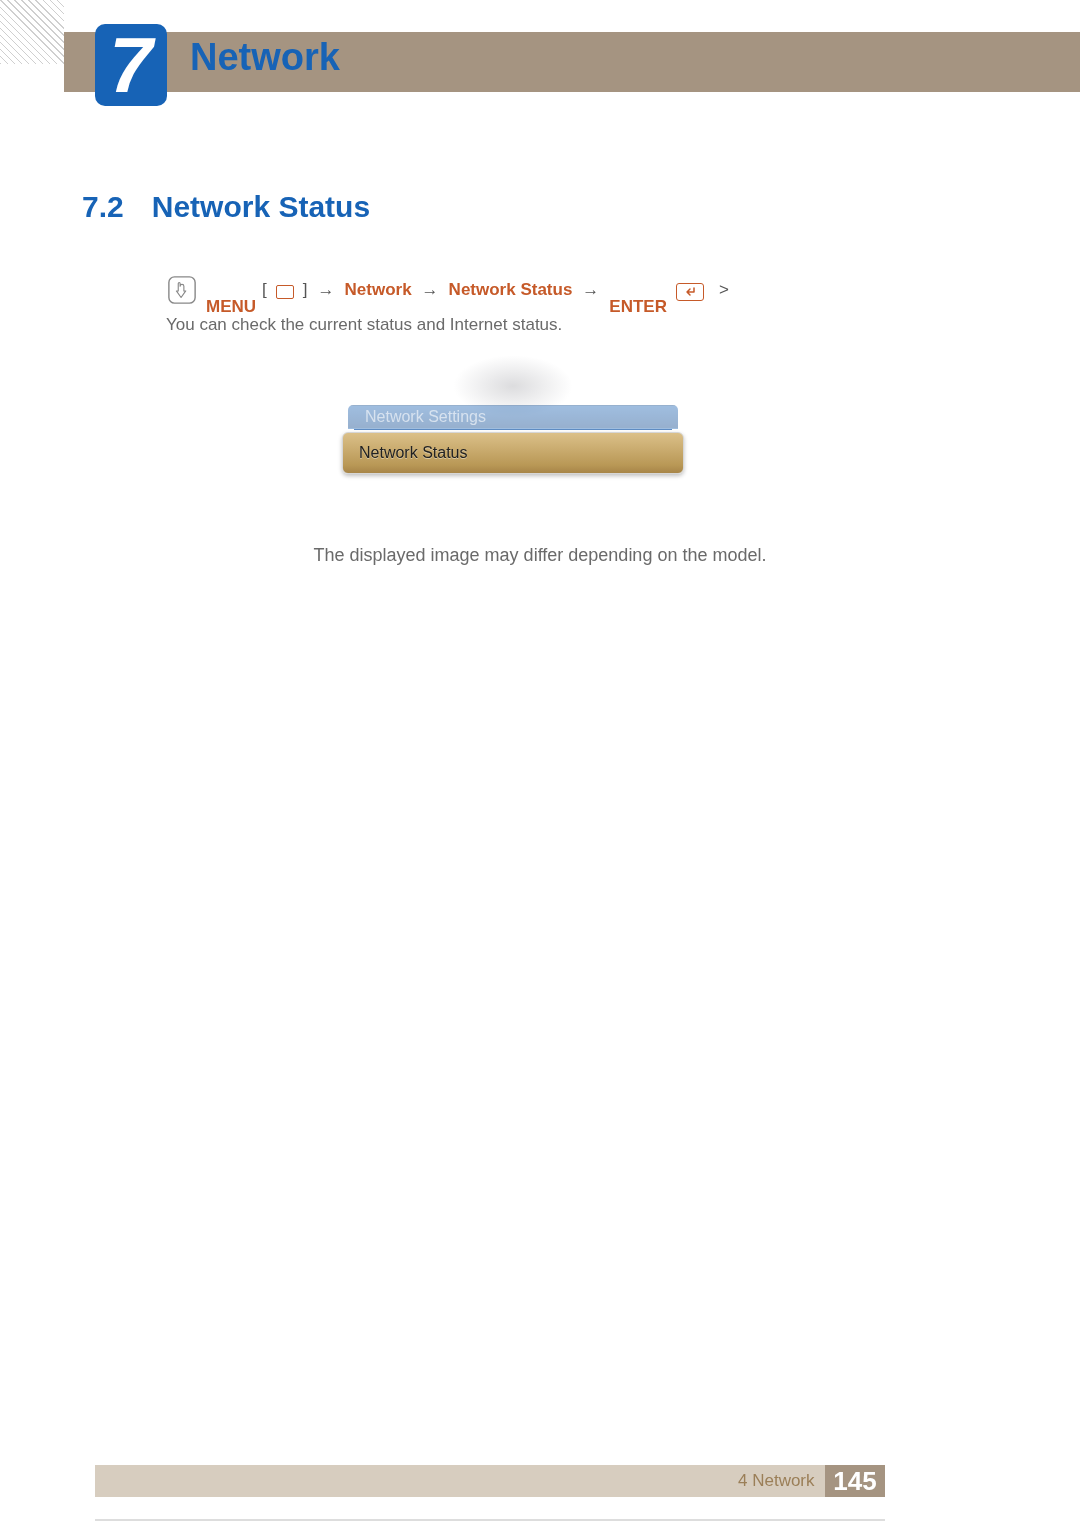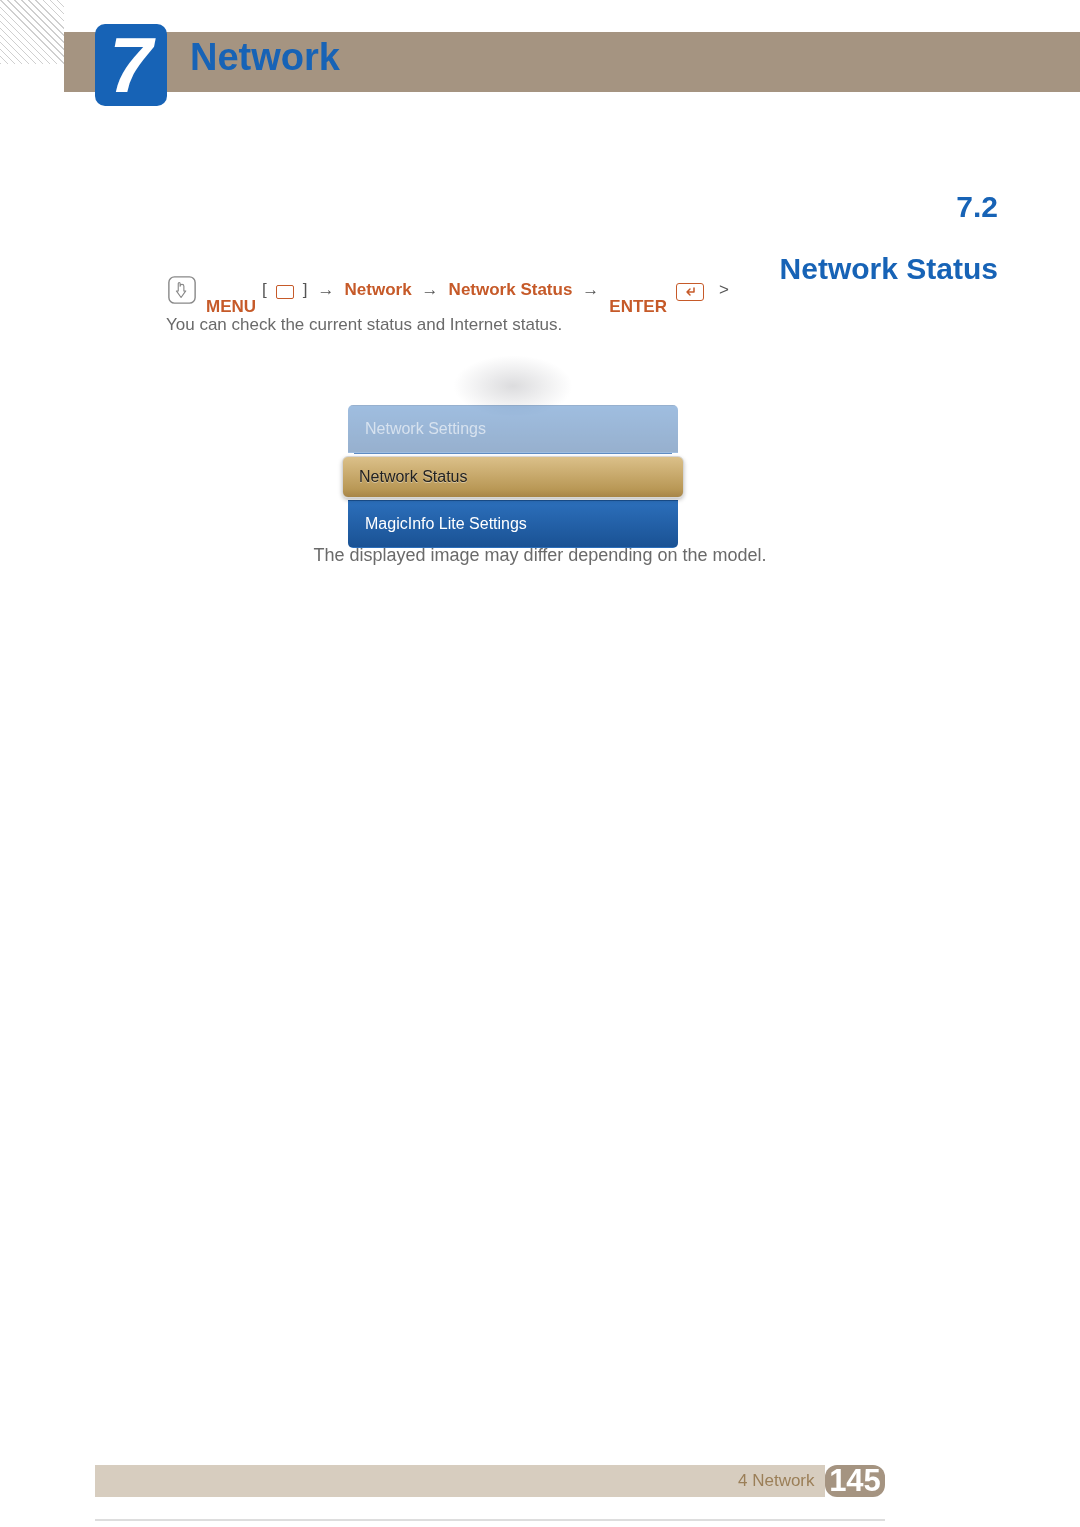--- a/index.html
+++ b/index.html
@@ -44,23 +44,22 @@
   .chapter-title {
     position: absolute;
     top: 36px; left: 190px;
     font-size: 38px;
     font-weight: bold;
     color: #1763b6;
   }
   .section-row {
     position: absolute;
     top: 190px; left: 82px; right: 82px;
-    display: flex; align-items: flex-end;
+    display: flex; align-items: center;
     gap: 28px;
-    flex-direction: column;
   }
   .section-num {
     font-size: 30px; font-weight: bold; color: #1763b6;
   }
   .section-title {
     font-size: 30px; font-weight: bold; color: #1763b6;
   }
   .nav-row {
     position: absolute;
     top: 262px; left: 166px;
@@ -113,21 +112,21 @@
     width: 120px; height: 62px;
     background: radial-gradient(ellipse at center, #dcdcde 0%, rgba(255,255,255,0) 70%);
   }
   .menu-list {
     position: relative;
     top: 50px;
     border-radius: 6px;
     overflow: visible;
   }
   .menu-item {
-    height: 48px;
+    height: 24px;
     display: flex; align-items: center;
     padding: 0 16px;
     font-size: 16px;
     border: 1px solid transparent;
   }
   .menu-item.faded {
     color: rgba(255,255,255,0.6);
     background: linear-gradient(#2c6fbb, #1a5294);
     border-top-left-radius: 5px; border-top-right-radius: 5px;
     opacity: 0.45;
@@ -171,23 +170,23 @@
     position: absolute;
     bottom: 36px; left: 738px;
     font-size: 17px; color: #9b7f58;
   }
   .page-badge {
     position: absolute;
     bottom: 30px; left: 825px;
     width: 60px; height: 32px;
     background: #a59481;
     color: #ffffff;
-    font-size: 31px;
-    font-weight: bold;
-    display: flex; align-items: center; justify-content: center; border-radius: 12px;
+    font-size: 26px;
+    font-weight: bold;
+    display: flex; align-items: center; justify-content: center;
   }
   .bottom-rule {
     position: absolute;
     bottom: 6px; left: 95px;
     width: 790px; height: 2px;
     background: #dddddd;
   }
 </style>
 </head>
 <body>
@@ -233,23 +232,20 @@
 <div class="menu-panel">
   <div class="fade-top"></div>
   <div class="menu-list">
     <div class="menu-item faded">
       <span>Network Settings</span>
     </div>
     <div class="menu-sep"></div>
     <div class="menu-item selected">
       <span>Network Status</span>
     </div>
-    <div class="menu-item normal">
-      <span>MagicInfo Lite Settings</span>
-    </div>
   </div>
 </div>
 
 <div class="caption">The displayed image may differ depending on the model.</div>
 
 <div class="footer-bar"></div>
 <div class="footer-label">4 Network</div>
 <div class="page-badge">145</div>
 <div class="bottom-rule"></div>
 

